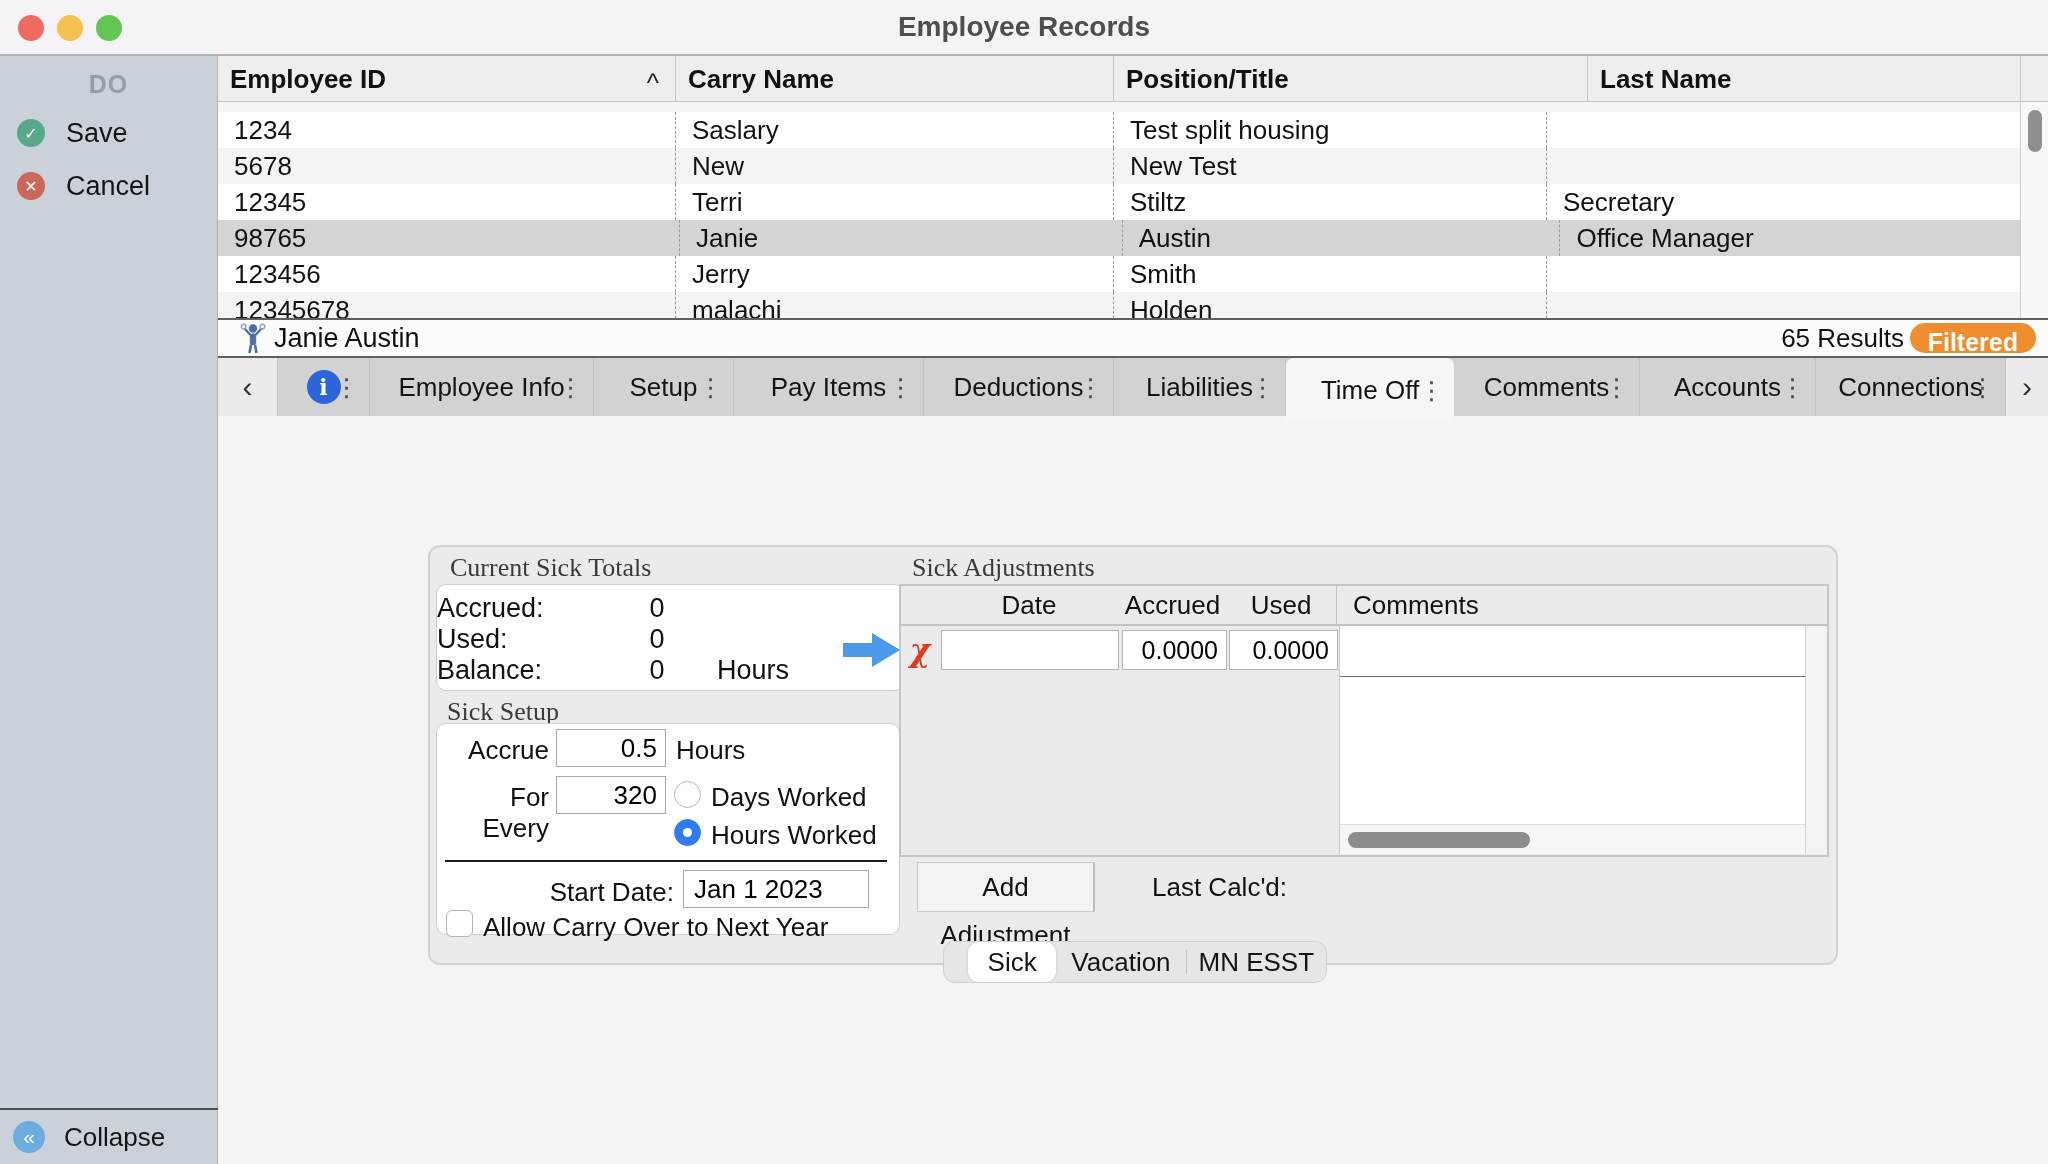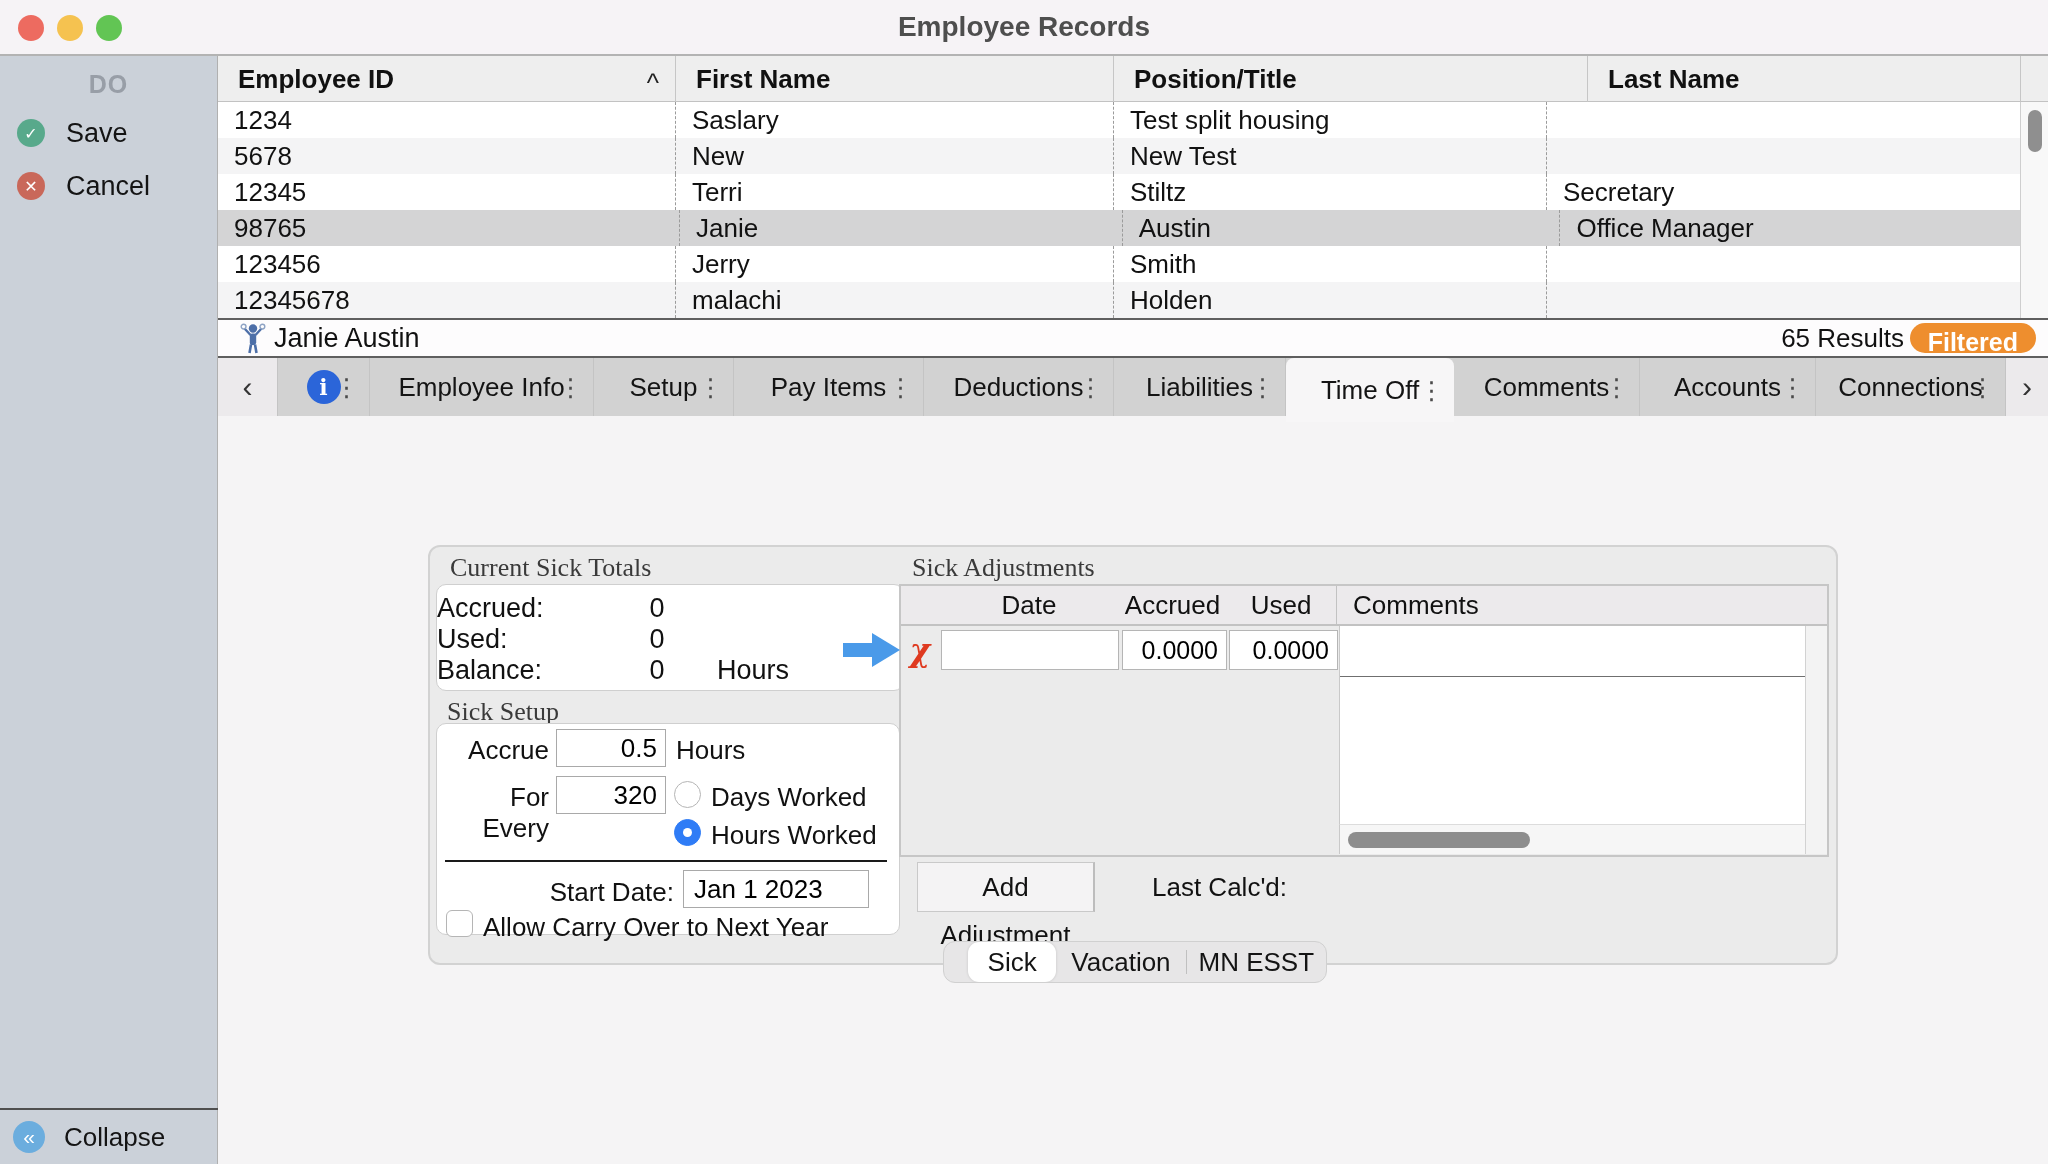--- a/index.html
+++ b/index.html
@@ -18,26 +18,26 @@
   .side-action { position:absolute; left:17px; height:28px; display:flex; align-items:center; gap:21px; cursor:default; }
   .act-save { top:63px; } .act-cancel { top:116px; }
   .circ { width:28px; height:28px; border-radius:50%; color:#fff; font-size:16px; display:flex; align-items:center; justify-content:center; }
   .side-action .lbl { font-size:27px; color:#141414; }
   .collapse-bar { position:absolute; bottom:0; left:0; width:218px; height:56px; border-top:2px solid #4f4f4f; }
   .collapse-circ { position:absolute; left:13px; top:11px; width:32px; height:32px; border-radius:50%; color:#fff; font-size:21px; display:flex; align-items:center; justify-content:center; }
   .collapse-lbl { position:absolute; left:64px; top:0; height:56px; line-height:54px; font-size:26px; color:#141414; }
 
   
   .emp-header { position:absolute; left:218px; top:56px; width:1802px; height:46px; background:#eeeeee; display:flex; border-bottom:1px solid #c2c2c2; }
-  .hcell { position:relative; height:46px; line-height:46px; font-size:26px; font-weight:bold; padding-left:20px; }
+  .hcell { position:relative; height:46px; line-height:46px; font-size:26px; font-weight:bold; padding-left:12px; }
   .hcell + .hcell { border-left:1px solid #c6c6c6; }
   .c0{width:457px;} .c1{width:438px;} .c2{width:433px;} .c3{width:474px;}
   .sort-caret { position:absolute; right:16px; top:4px; font-size:26px; font-weight:normal; color:#222; }
   .hdr-corner { position:absolute; left:2020px; top:56px; width:28px; height:46px; background:#eeeeee; border-left:1px solid #c6c6c6; border-bottom:1px solid #c2c2c2; }
-  .emp-rows { position:absolute; left:218px; top:102px; width:1802px; }
+  .emp-rows { position:absolute; left:218px; top:112px; width:1802px; }
   .t-row { display:flex; height:36px; background:#ffffff; }
   .t-row.alt { background:#f4f4f5; }
   .t-row.sel { background:#d4d4d5;gap:17px; }
   .tcell { height:36px; line-height:36px; font-size:26px; padding-left:16px; white-space:nowrap; overflow:hidden; }
   .tcell + .tcell { border-left:1px dashed #9b9b9b; }
   .vscroll { position:absolute; left:2020px; top:102px; width:28px; height:216px; background:#f8f8f8; border-left:1px solid #cfcfcf; }
   .vthumb { position:absolute; left:7px; top:8px; width:14px; height:42px; background:#8f8f8f; border-radius:7px; }
   .hline { position:absolute; left:218px; width:1830px; height:2px; background:#5f5f5f; }
   .line-table { top:318px; } .line-record { top:356px; }
 
@@ -136,21 +136,21 @@
     <span class="lbl">Cancel</span>
   </div>
   <div class="collapse-bar">
     <span class="collapse-circ" style="background: rgb(107, 173, 222);">«</span>
     <span class="collapse-lbl">Collapse</span>
   </div>
 </div>
 
 <div class="emp-header" id="emp-header">
     <div class="hcell c0"><span>Employee ID</span><span class="sort-caret">^</span></div>
-    <div class="hcell c1"><span>First Name</span></div>
+    <div class="hcell c1"><span>Carry Name</span></div>
     <div class="hcell c3"><span>Position/Title</span></div>
     <div class="hcell c2"><span>Last Name</span></div>
   </div>
 <div class="hdr-corner"></div>
 <div class="emp-rows" id="emp-rows">
     <div class="t-row">
       <div class="tcell c0">1234</div>
       <div class="tcell c1">Saslary</div>
       <div class="tcell c2">Test split housing</div>
       <div class="tcell c3"></div>

